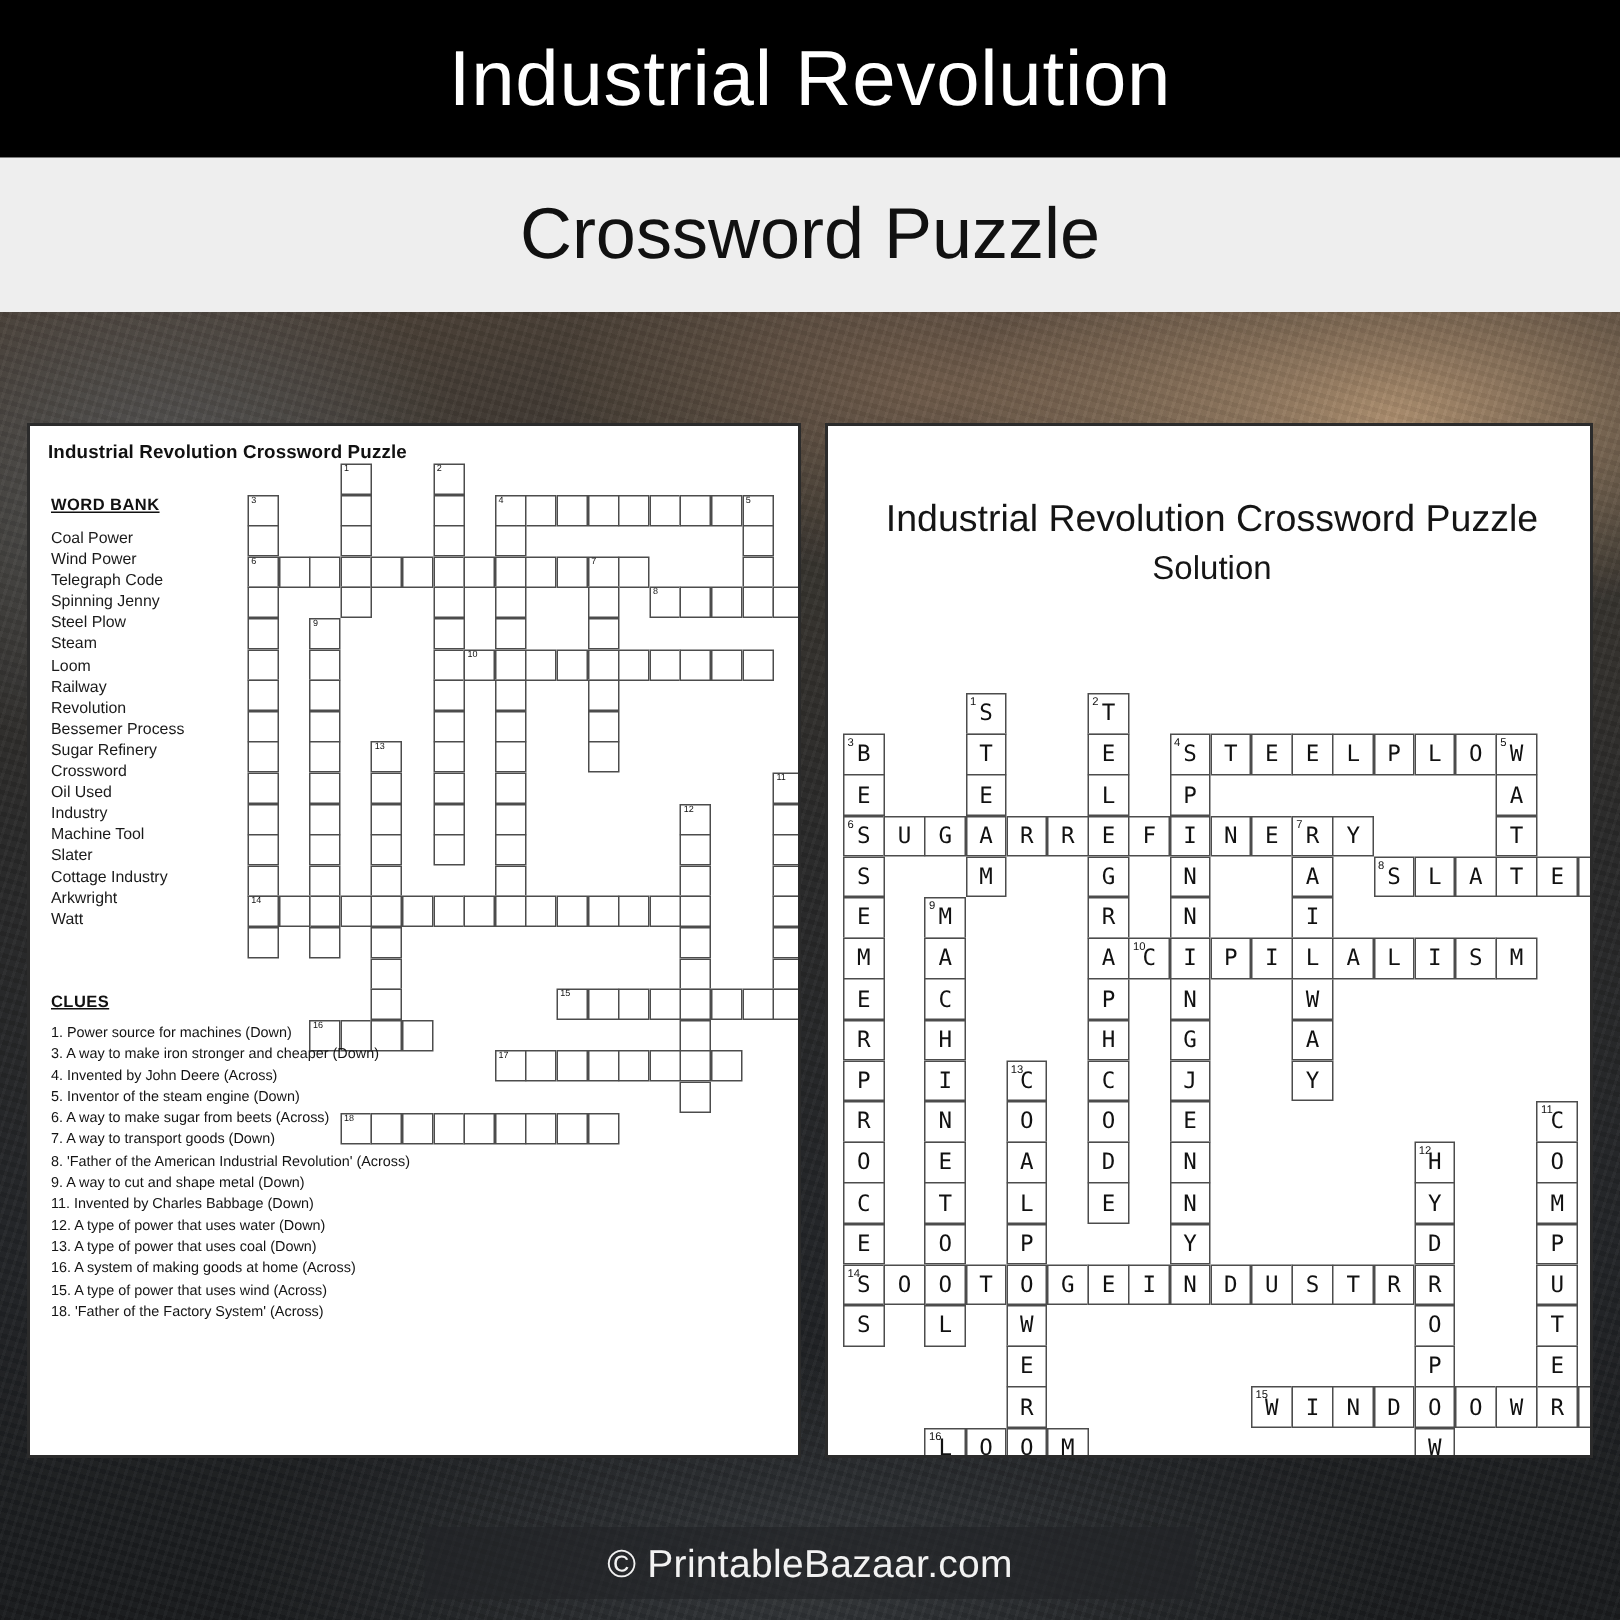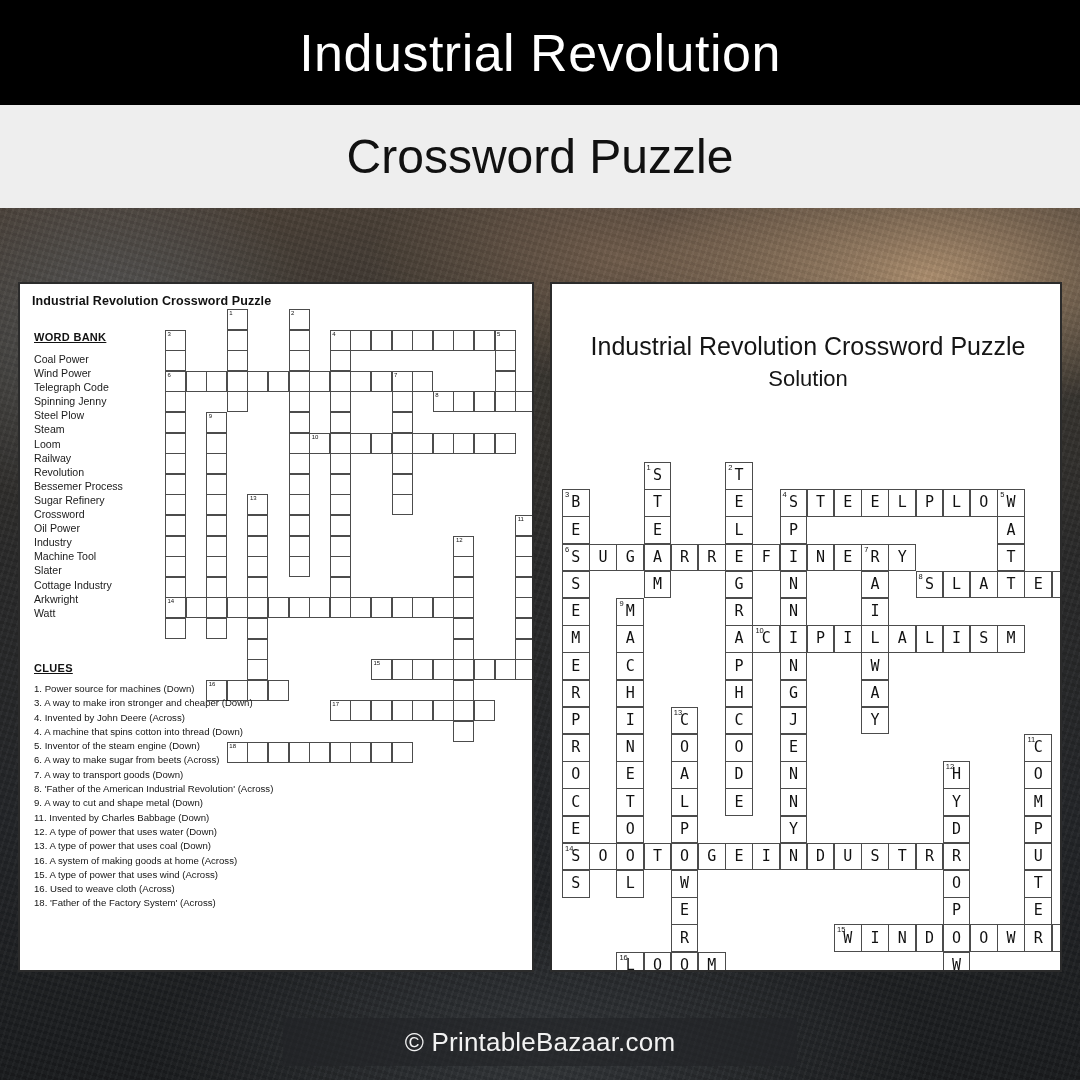--- a/index.html
+++ b/index.html
@@ -130,21 +130,21 @@
         <li>Telegraph Code</li>
         <li>Spinning Jenny</li>
         <li>Steel Plow</li>
         <li>Steam</li>
         <li>Loom</li>
         <li>Railway</li>
         <li>Revolution</li>
         <li>Bessemer Process</li>
         <li>Sugar Refinery</li>
         <li>Crossword</li>
-        <li>Oil Power</li>
+        <li>Oil Used</li>
         <li>Industry</li>
         <li>Machine Tool</li>
         <li>Slater</li>
         <li>Cottage Industry</li>
         <li>Arkwright</li>
         <li>Watt</li>
       </ul>
   </div>
 
   <div class="gridwrap" id="grid-blank">
@@ -346,32 +346,30 @@
         <div class="cell" style="left: 226.6px; top: 432.6px;"></div>
       </div>
   </div>
 
   <div id="clues">
     <div id="clues-head">CLUES</div>
     <ol id="clues-list">
         <li>1. Power source for machines (Down)</li>
         <li>3. A way to make iron stronger and cheaper (Down)</li>
         <li>4. Invented by John Deere (Across)</li>
-        <li>4. A machine that spins cotton into thread (Down)</li>
         <li>5. Inventor of the steam engine (Down)</li>
         <li>6. A way to make sugar from beets (Across)</li>
         <li>7. A way to transport goods (Down)</li>
         <li>8. 'Father of the American Industrial Revolution' (Across)</li>
         <li>9. A way to cut and shape metal (Down)</li>
         <li>11. Invented by Charles Babbage (Down)</li>
         <li>12. A type of power that uses water (Down)</li>
         <li>13. A type of power that uses coal (Down)</li>
         <li>16. A system of making goods at home (Across)</li>
         <li>15. A type of power that uses wind (Across)</li>
-        <li>16. Used to weave cloth (Across)</li>
         <li>18. 'Father of the Factory System' (Across)</li>
       </ol>
   </div>
 </div>
 
 <div class="sheet" id="sheet-right">
   <div id="right-title">
     <span>Industrial Revolution Crossword Puzzle</span>
     <span id="right-sub">Solution</span>
   </div>

